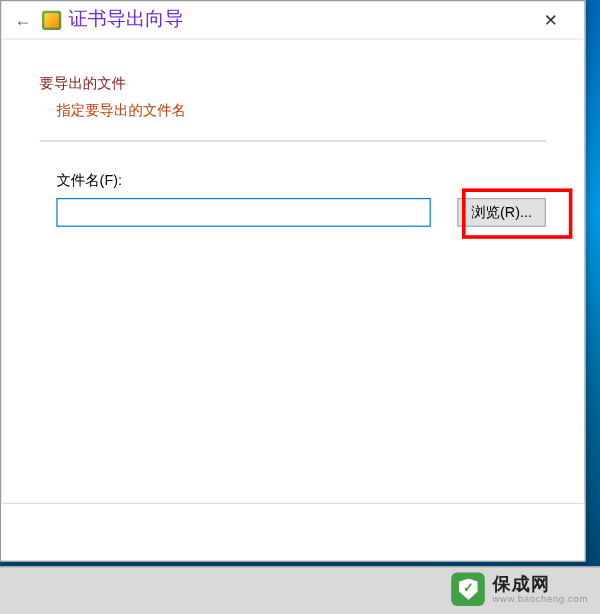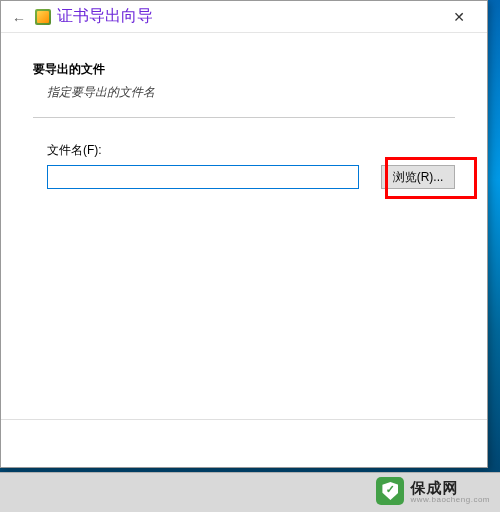--- a/index.html
+++ b/index.html
@@ -91,31 +91,30 @@
       color: #333;
       cursor: pointer;
     }
     
     .wizard-body {
       padding: 28px 32px 20px 32px;
     }
     
     .section-heading {
       font-size: 12px;
-      font-weight: bold;
-      color: #000000;
+      font-weight: normal;
+      color: #7f1d1d;
       margin-bottom: 6px;
     }
     
     .section-sub {
       font-size: 12px;
-      color: #404040;
+      color: #c2410c;
       margin-left: 14px;
       margin-bottom: 16px;
-      font-style: italic;
     }
     
     .divider {
       border: none;
       border-top: 1px solid #ccc;
       margin-bottom: 24px;
     }
     
     .field-label {
       font-size: 12px;

